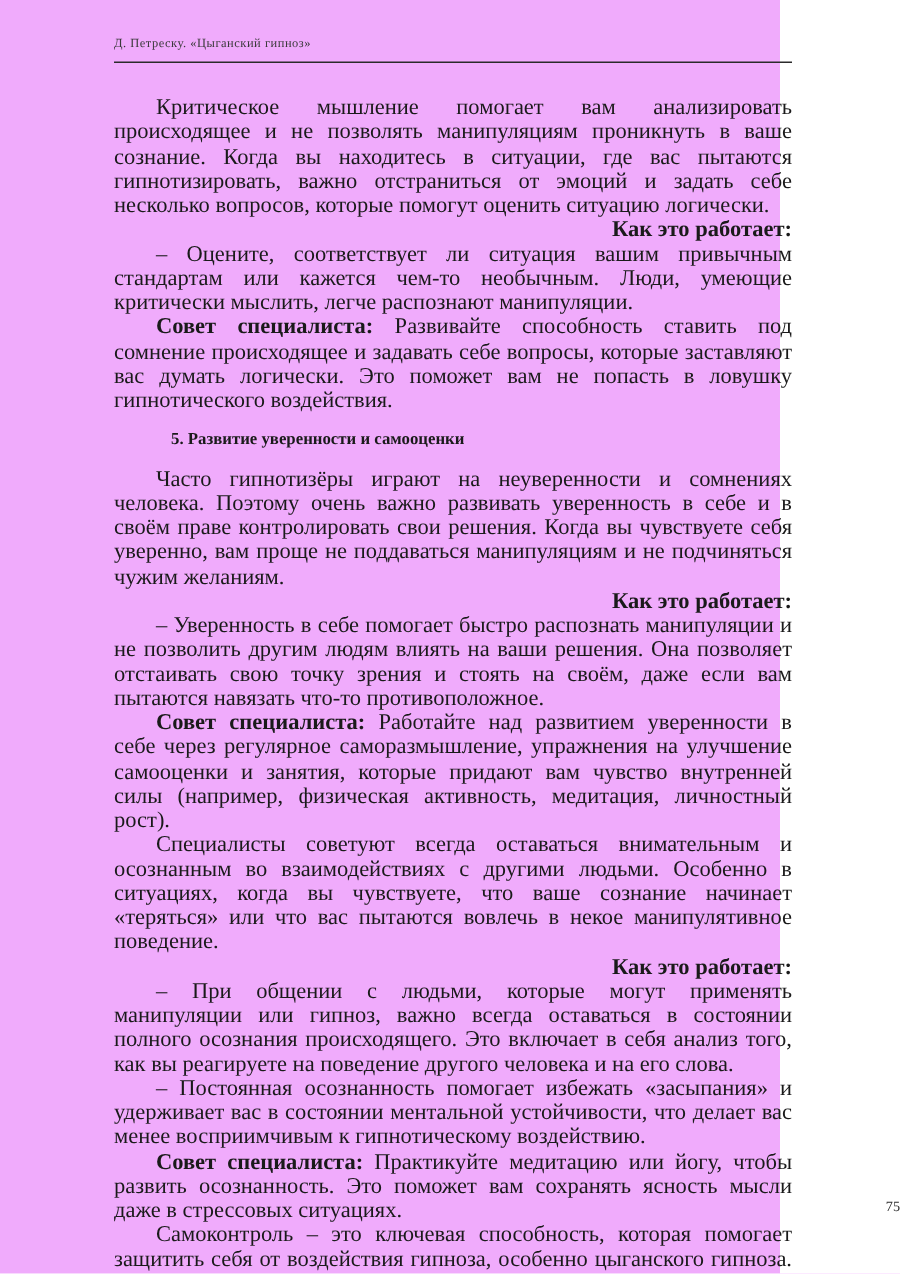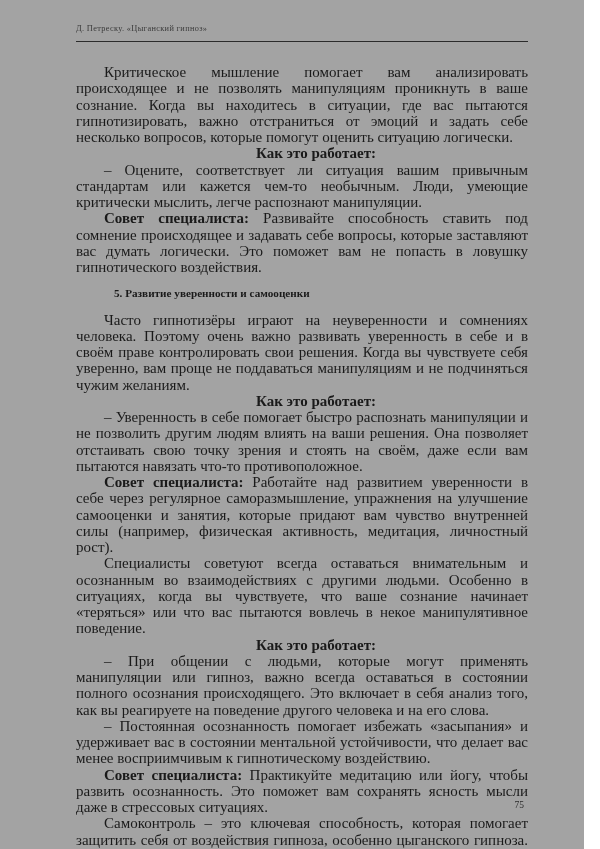--- a/index.html
+++ b/index.html
@@ -11,23 +11,23 @@
   body {
     width: 600px;
     height: 849px;
     font-family: "Liberation Serif", "DejaVu Serif", serif;
     color: #1a1a1a;
     position: relative;
     overflow: hidden;
   }
   .page {
     position: relative;
-    width: 584px;
+    width: 520px;
     height: 849px;
-    background: #a3a3a3;
+    background: #f0abfc;
     box-sizing: border-box;
   }
   
   .running-head {
     position: absolute;
     left: 76px;
     top: 24px;
     width: 452px;
   }
   .running-head .rh-text {
@@ -69,30 +69,29 @@
     line-height: 16.25px;
     font-weight: bold;
     text-indent: 28px;
     text-align: left;
     font-family: "Liberation Serif", "DejaVu Serif", serif;
   }
   .label-bold {
     font-weight: bold;
   }
   p.para.how-it-works {
-    text-align: center;
+    text-align: right;
   }
   
   .folio {
     position: absolute;
     left: 0;
     top: 794px;
     width: 600px;
     text-align: right;
-    padding-right: 76px;
     box-sizing: border-box;
   }
   .folio-num {
     font-size: 9.5px;
     color: #2b2b2b;
     font-family: "Liberation Serif", "DejaVu Serif", serif;
   }
 </style>
 </head>
 <body>

